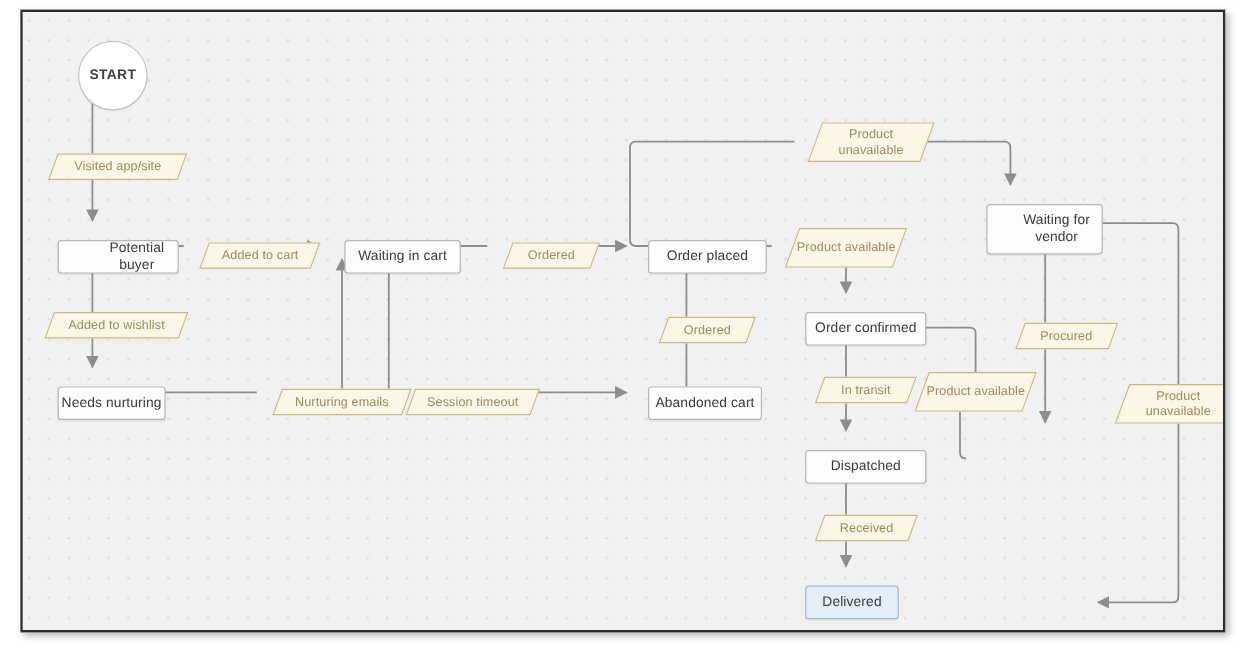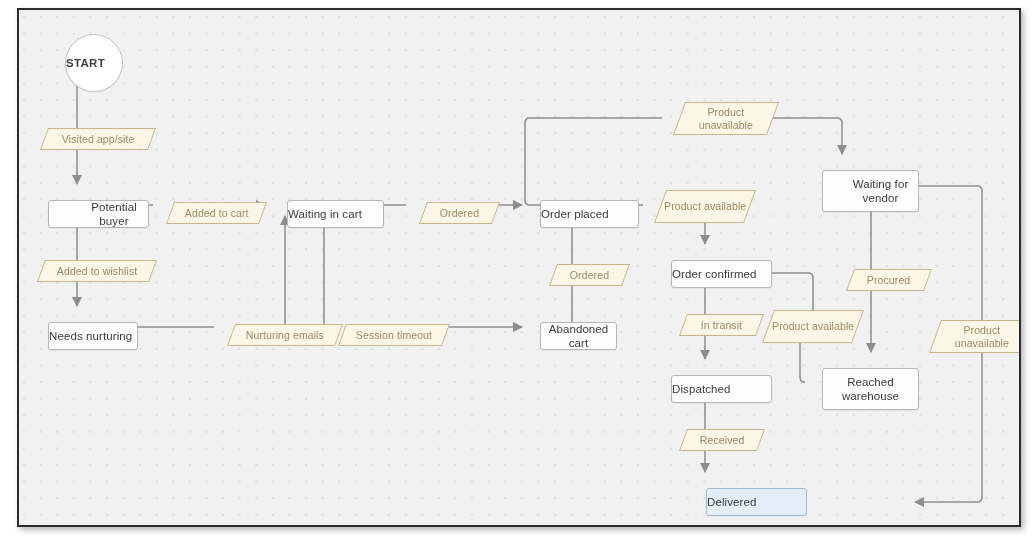--- a/index.html
+++ b/index.html
@@ -44,21 +44,21 @@
     left: 0; top: 0;
     width: 1000px;
     height: 515px;
     pointer-events: none;
   }
   .node {
     position: absolute;
     box-sizing: border-box;
     display: flex;
     align-items: center;
-    justify-content: flex-start;
+    justify-content: center;
     text-align: center;
     background: #fdfdfd;
     border: 1px solid #b6b6b6;
     border-radius: 3px;
     color: #3a3a3a;
     font-size: 11.5px;
     line-height: 1.25;
     letter-spacing: 0.1px;
     box-shadow: 0 1px 1px rgba(0,0,0,0.05);
   }
@@ -170,41 +170,38 @@
       </div>
 
       <div class="node" style="left:521px; top:190px; width:99px; height:28px;">
         <span>Order placed</span>
       </div>
 
       <div class="node" style="left:268px; top:190px; width:97px; height:28px;">
         <span>Waiting in cart</span>
       </div>
 
-      <div class="node" style="left:521px; top:312px; width:77px; height:28px;">
+      <div class="node" style="left:521px; top:312px; width:95px; height:28px;">
         <span>Abandoned cart</span>
       </div>
 
       <div class="node" style="left:803px; top:160px; width:97px; height:42px;padding-left:20px;">
         <span>Waiting for vendor</span>
       </div>
 
       <div class="node" style="left:652px; top:250px; width:101px; height:28px;">
         <span>Order confirmed</span>
       </div>
 
       <div class="node" style="left:652px; top:365px; width:101px; height:28px;">
         <span>Dispatched</span>
       </div>
 
-      <div class="node" style="left:803px; top:358px; width:97px; height:42px;">
-        <span>Reached warehouse</span>
-      </div>
-
-      <div class="node terminal-ok" style="left:652px; top:478px; width:101px; height:28px;margin-left:35px;">
+
+      <div class="node terminal-ok" style="left:652px; top:478px; width:78px; height:28px;">
         <span>Delivered</span>
       </div>
 
 
       <div class="label" style="left:25px; top:118px; width:108px; height:22px;">
         <span>Visited app/site</span>
       </div>
 
       <div class="label" style="left:151px; top:192px; width:93px; height:22px;">
         <span>Added to cart</span>

